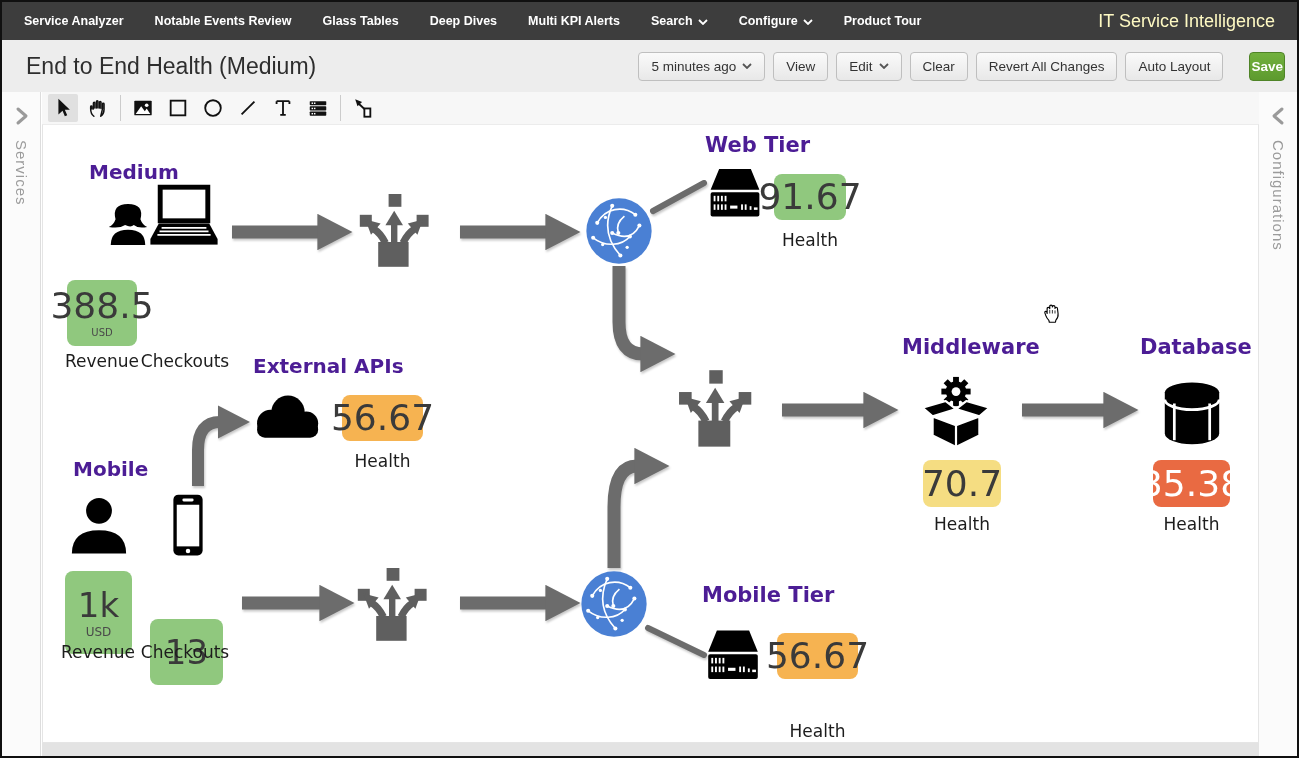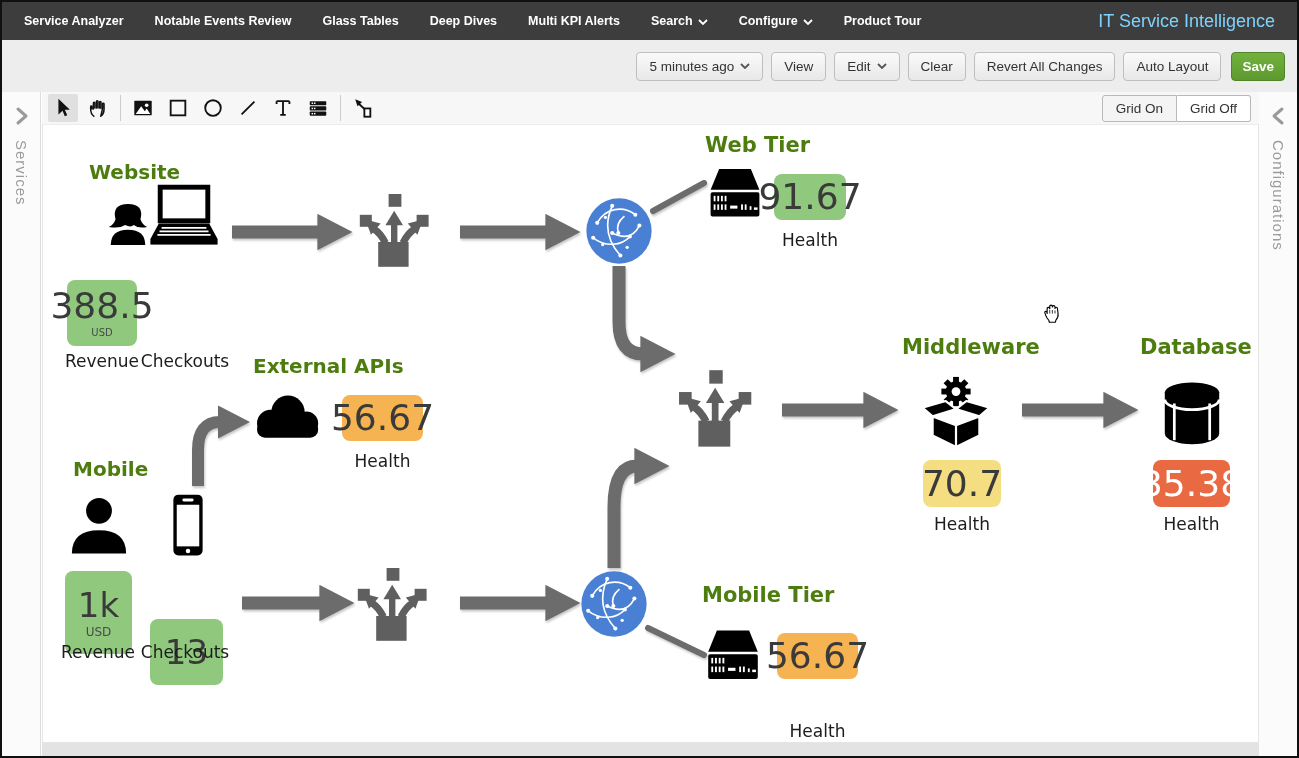--- a/index.html
+++ b/index.html
@@ -12,36 +12,36 @@
   
   .navbar {
     position:absolute; left:0; top:0; width:100%; height:38px;
     background:#3d3d3d; display:flex; align-items:center; padding:0 22px;
   }
   .nav-item {
     color:#fff; font-size:12.5px; font-weight:bold; margin-right:31px;
     display:flex; align-items:center; gap:5px; cursor:default; white-space:nowrap;
   }
   .nav-item svg { margin-top:1px; }
-  .brand { margin-left:auto; color:#7dd3fc; font-size:18px; font-weight:400; }
+  .brand { margin-left:auto; color:#fef9c3; font-size:18px; font-weight:400; }
   
   .header {
     position:absolute; left:0; top:38px; width:100%; height:52px;
     background:#ededed; display:flex; align-items:center; padding:0 12px 0 24px;
   }
   .page-title { font-size:23px; color:#2e2e2e; }
   .hbtns { margin-left:auto; display:flex; align-items:center; gap:8px; }
   .btn {
     height:29px; padding:0 12px; font-size:13.5px; color:#333;
     background:linear-gradient(#fafafa,#e8e8e8); border:1px solid #bfbfbf;
     border-radius:4px; display:flex; align-items:center; gap:6px; white-space:nowrap;
   }
   .btn-save {
-    margin-left:2px; background:linear-gradient(#72b13e,#5d9a2e);
-    border:1px solid #4f8427; color:#fff; font-weight:bold; padding:0 10px;
+    margin-left:18px; background:linear-gradient(#72b13e,#5d9a2e);
+    border:1px solid #4f8427; color:#fff; font-weight:bold; padding:0 1px;
   }
   
   .rail {
     position:absolute; top:90px; bottom:0; width:39px; background:#fbfbfb;
     display:flex; flex-direction:column; align-items:center; padding-top:8px;
   }
   .rail-left { left:0; border-right:1px solid #ddd; }
   .rail-right { right:0; border-left:1px solid #ddd; }
   .vtext {
     writing-mode:vertical-rl; color:#9b9b9b; font-size:15px; margin-top:14px;
@@ -70,21 +70,21 @@
   .canvas {
     position:absolute; left:40px; top:122px; width:1217px; height:619px;
     background:#fff; border:1px solid #e5e5e5; border-top-color:#ececec;
   }
   .bottom-strip {
     position:absolute; left:40px; top:741px; width:1217px; height:13px; background:#e3e3e3;
   }
   .abs { position:absolute; }
   .diagram { position:absolute; inset:0; font-family:"DejaVu Sans", sans-serif; pointer-events:none; }
   .diagram > * { pointer-events:auto; }
-  .nlabel { font-size:20px; font-weight:bold; color:#4d7c0f; white-space:nowrap; }
+  .nlabel { font-size:20px; font-weight:bold; color:#4c1d95; white-space:nowrap; }
   .klabel { font-size:17px; color:#1c1c1c; text-align:center; white-space:nowrap; }
   .badge {
     border-radius:8px; display:flex; flex-direction:column;
     align-items:center; justify-content:center; color:#3a3a3a; line-height:1;
   }
   .badge .val { font-size:36px; }
   .badge .val-big { font-size:34px; }
   .badge .unit { font-size:10px; margin-top:4px; color:#4a4a4a; }
   .badge.light-text, .badge.light-text .unit { color:#fff; }
   .arrows { position:absolute; inset:0; pointer-events:none;
@@ -123,20 +123,21 @@
           <path d="M1,1 L5,5 L9,1" fill="none" stroke="#fff" stroke-width="1.8"></path>
         </svg>
       </div>
     <div class="nav-item">
         <span>Product Tour</span>
       </div>
     <div class="brand">IT Service Intelligence</div>
   </div>
 
   <div class="header">
+    <div class="page-title">End to End Health (Medium)</div>
     <div class="hbtns">
       <button class="btn">
           <span>5 minutes ago</span>
           <svg width="10" height="6" viewBox="0 0 10 6">
             <path d="M1,1 L5,5 L9,1" fill="none" stroke="#555" stroke-width="1.8"></path>
           </svg>
         </button>
       <button class="btn">
           <span>View</span>
         </button>
@@ -234,24 +235,20 @@
           </g>
         </svg>
     </div>
     <div class="tsep"></div>
     <div class="tool">
       <svg width="22" height="22" viewBox="0 0 24 24">
           <polygon points="3.5,2.5 11,5.5 6,10" fill="#111"></polygon>
           <line x1="6.5" y1="6.5" x2="14" y2="13.5" stroke="#111" stroke-width="2.2"></line>
           <rect x="13.5" y="12.5" width="6.5" height="9" fill="#fff" stroke="#111" stroke-width="2"></rect>
         </svg>
-    </div>
-    <div class="grid-group">
-      <button class="gbtn on">Grid On</button>
-      <button class="gbtn off">Grid Off</button>
     </div>
   </div>
 
   <div class="canvas"></div>
   <div class="bottom-strip"></div>
 
   <svg class="arrows" width="1299" height="758" viewBox="0 0 1299 758">
     <defs>
       <marker id="ah" markerWidth="2.7" markerHeight="2.8" refX="0.2" refY="1.4" orient="auto" markerUnits="strokeWidth">
         <path d="M0,0 L2.7,1.4 L0,2.8 Z" fill="#6c6c6c"></path>
@@ -267,21 +264,21 @@
       <path d="M612,566 V505 Q612,464 635,464" stroke-width="13" marker-end="url(#ah)"></path>
       <path d="M780,408 H864" stroke-width="13" marker-end="url(#ah)"></path>
       <path d="M1020,408 H1104" stroke-width="13" marker-end="url(#ah)"></path>
       <line x1="651" y1="209" x2="702" y2="181" stroke-width="6" stroke-linecap="round"></line>
       <line x1="646" y1="626" x2="702" y2="653" stroke-width="6" stroke-linecap="round"></line>
     </g>
   </svg>
 
   <div class="diagram">
 
-    <div class="abs nlabel" style="left:87px;top:158px;">Website</div>
+    <div class="abs nlabel" style="left:87px;top:158px;">Medium</div>
     <svg class="abs" style="left:103px;top:194px;" width="46" height="56" viewBox="0 0 96 96">
         <path d="M22,38 Q14,6 48,6 Q82,6 74,38 Q78,50 88,54 Q70,58 60,50 Q54,56 42,50 Q30,58 8,54 Q18,50 22,38 Z" fill="#000"></path>
         <circle cx="48" cy="27" r="16" fill="#000"></circle>
         <path d="M12,92 Q12,60 48,60 Q84,60 84,92 Z" fill="#000"></path>
       </svg>
     <svg class="abs" style="left:147px;top:181px;" width="70" height="70" viewBox="0 0 100 100">
         <rect x="16" y="6" width="68" height="48" fill="#fff" stroke="#000" stroke-width="7"></rect>
         <polygon points="2,80 98,80 86,58 14,58" fill="#000"></polygon>
         <g stroke="#fff" stroke-width="2.4">
           <line x1="18" y1="64" x2="82" y2="64"></line>

